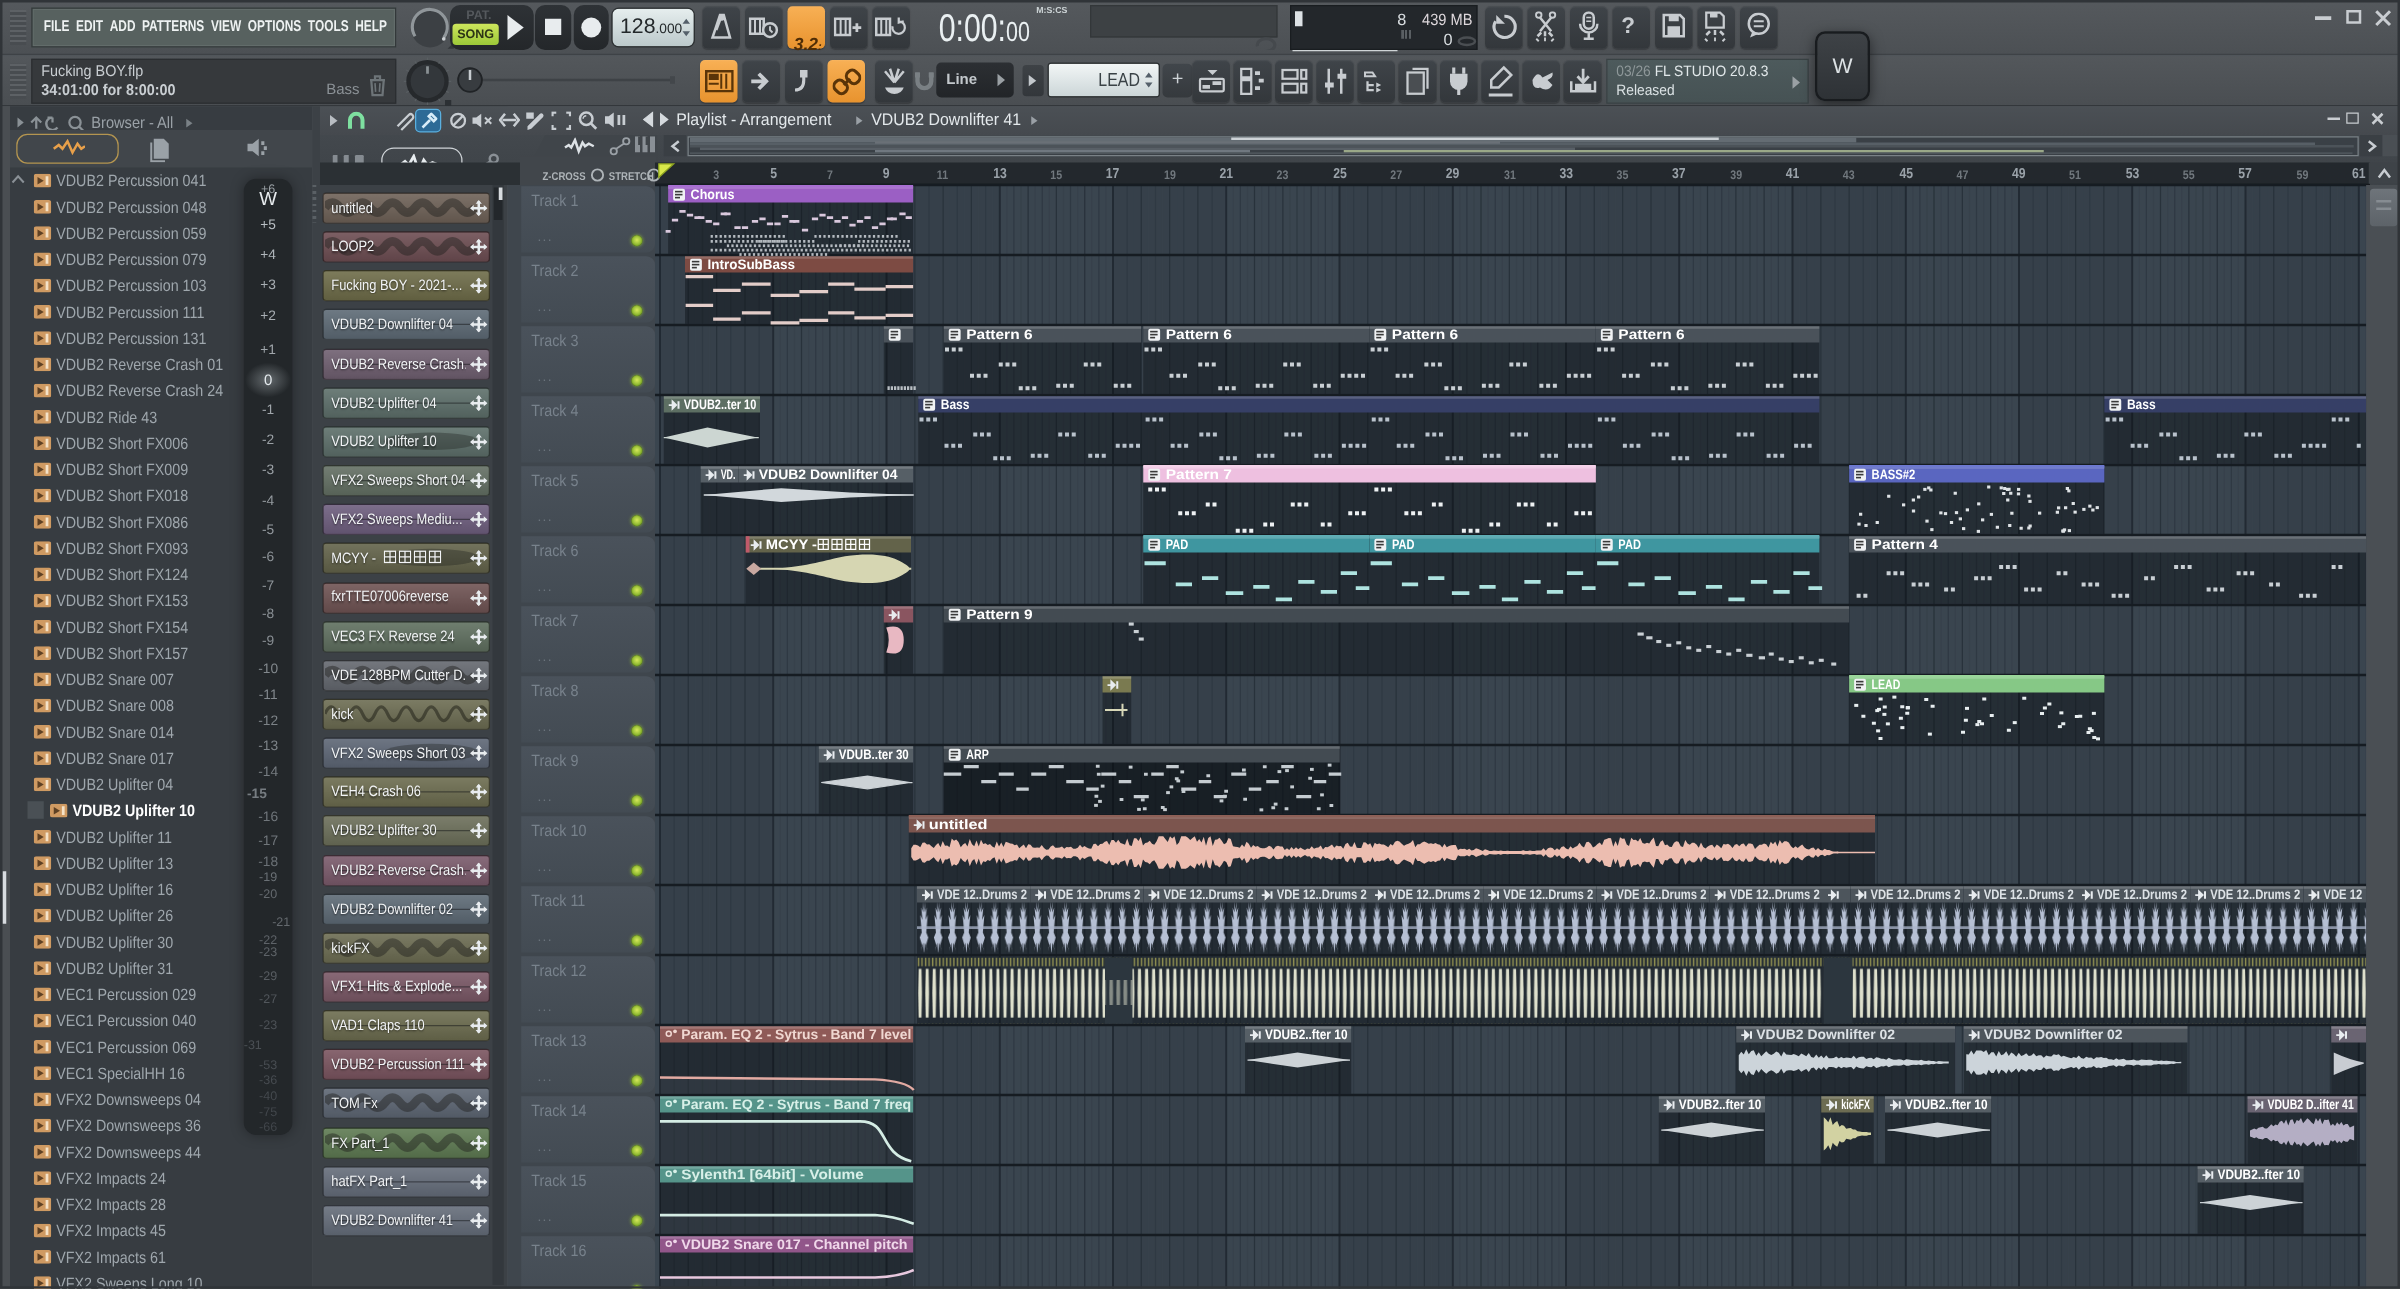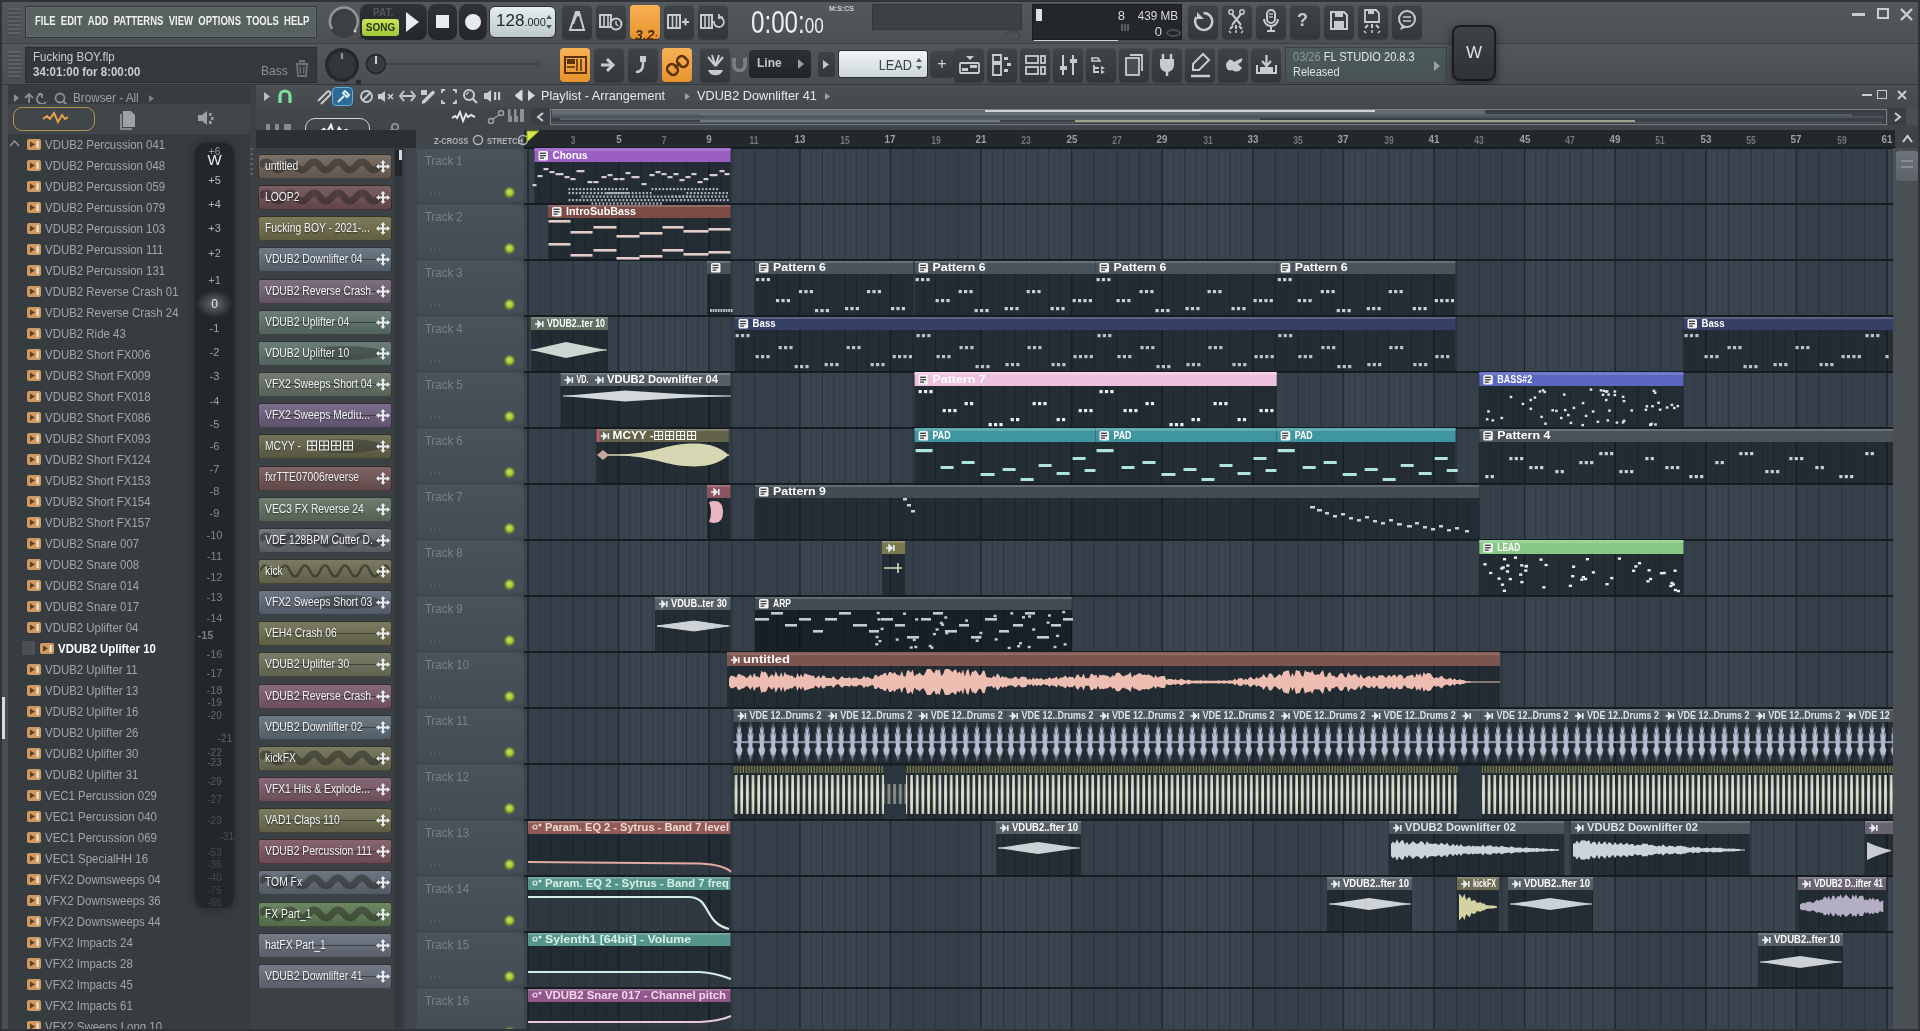--- a/index.html
+++ b/index.html
@@ -607,21 +607,21 @@
   <div class="abs" style="left:195px;top:667px;width:39px;text-align:center;font-size:11px;color:#70767b;">-17</div>
   <div class="abs" style="left:195px;top:684px;width:39px;text-align:center;font-size:11px;color:#6a7075;">-18</div>
   <div class="abs" style="left:195px;top:697px;width:39px;text-align:center;font-size:10px;color:#6a7075;">-19</div>
   <div class="abs" style="left:195px;top:710px;width:39px;text-align:center;font-size:10px;color:#64696e;">-20</div>
   <div class="abs" style="left:195px;top:733px;width:60px;text-align:center;font-size:10px;color:#64696e;">-21</div>
   <div class="abs" style="left:195px;top:747px;width:39px;text-align:center;font-size:10px;color:#5e6368;">-22</div>
   <div class="abs" style="left:195px;top:757px;width:39px;text-align:center;font-size:10px;color:#5e6368;">-23</div>
   <div class="abs" style="left:195px;top:776px;width:39px;text-align:center;font-size:10px;color:#585d62;">-29</div>
   <div class="abs" style="left:195px;top:794px;width:39px;text-align:center;font-size:10px;color:#52575c;">-27</div>
   <div class="abs" style="left:195px;top:815px;width:39px;text-align:center;font-size:10px;color:#4c5156;">-23</div>
-  <div class="abs" style="left:195px;top:831px;width:39px;text-align:right;font-size:10px;color:#4a4f54;">-31</div>
+  <div class="abs" style="left:195px;top:831px;width:39px;text-align:left;font-size:10px;color:#4a4f54;">-31</div>
   <div class="abs" style="left:195px;top:847px;width:39px;text-align:center;font-size:10px;color:#484d52;">-53</div>
   <div class="abs" style="left:195px;top:859px;width:39px;text-align:center;font-size:10px;color:#464b50;">-36</div>
   <div class="abs" style="left:195px;top:872px;width:39px;text-align:center;font-size:10px;color:#44494e;">-40</div>
   <div class="abs" style="left:195px;top:885px;width:39px;text-align:center;font-size:10px;color:#42474c;">-75</div>
   <div class="abs" style="left:195px;top:897px;width:39px;text-align:center;font-size:10px;color:#40454a;">-66</div>
   <div class="abs" style="left:196px;top:290px;width:37px;height:28px;background:radial-gradient(ellipse at center,rgba(220,230,235,.35),rgba(220,230,235,0) 70%);"></div>
   <div class="abs" style="left:2px;top:697px;width:3px;height:42px;background:#d8dce0;"></div>
   </div>
 
   <div class="abs" style="left:250px;top:85px;width:156px;height:946px;background:#3c4146;"></div>

